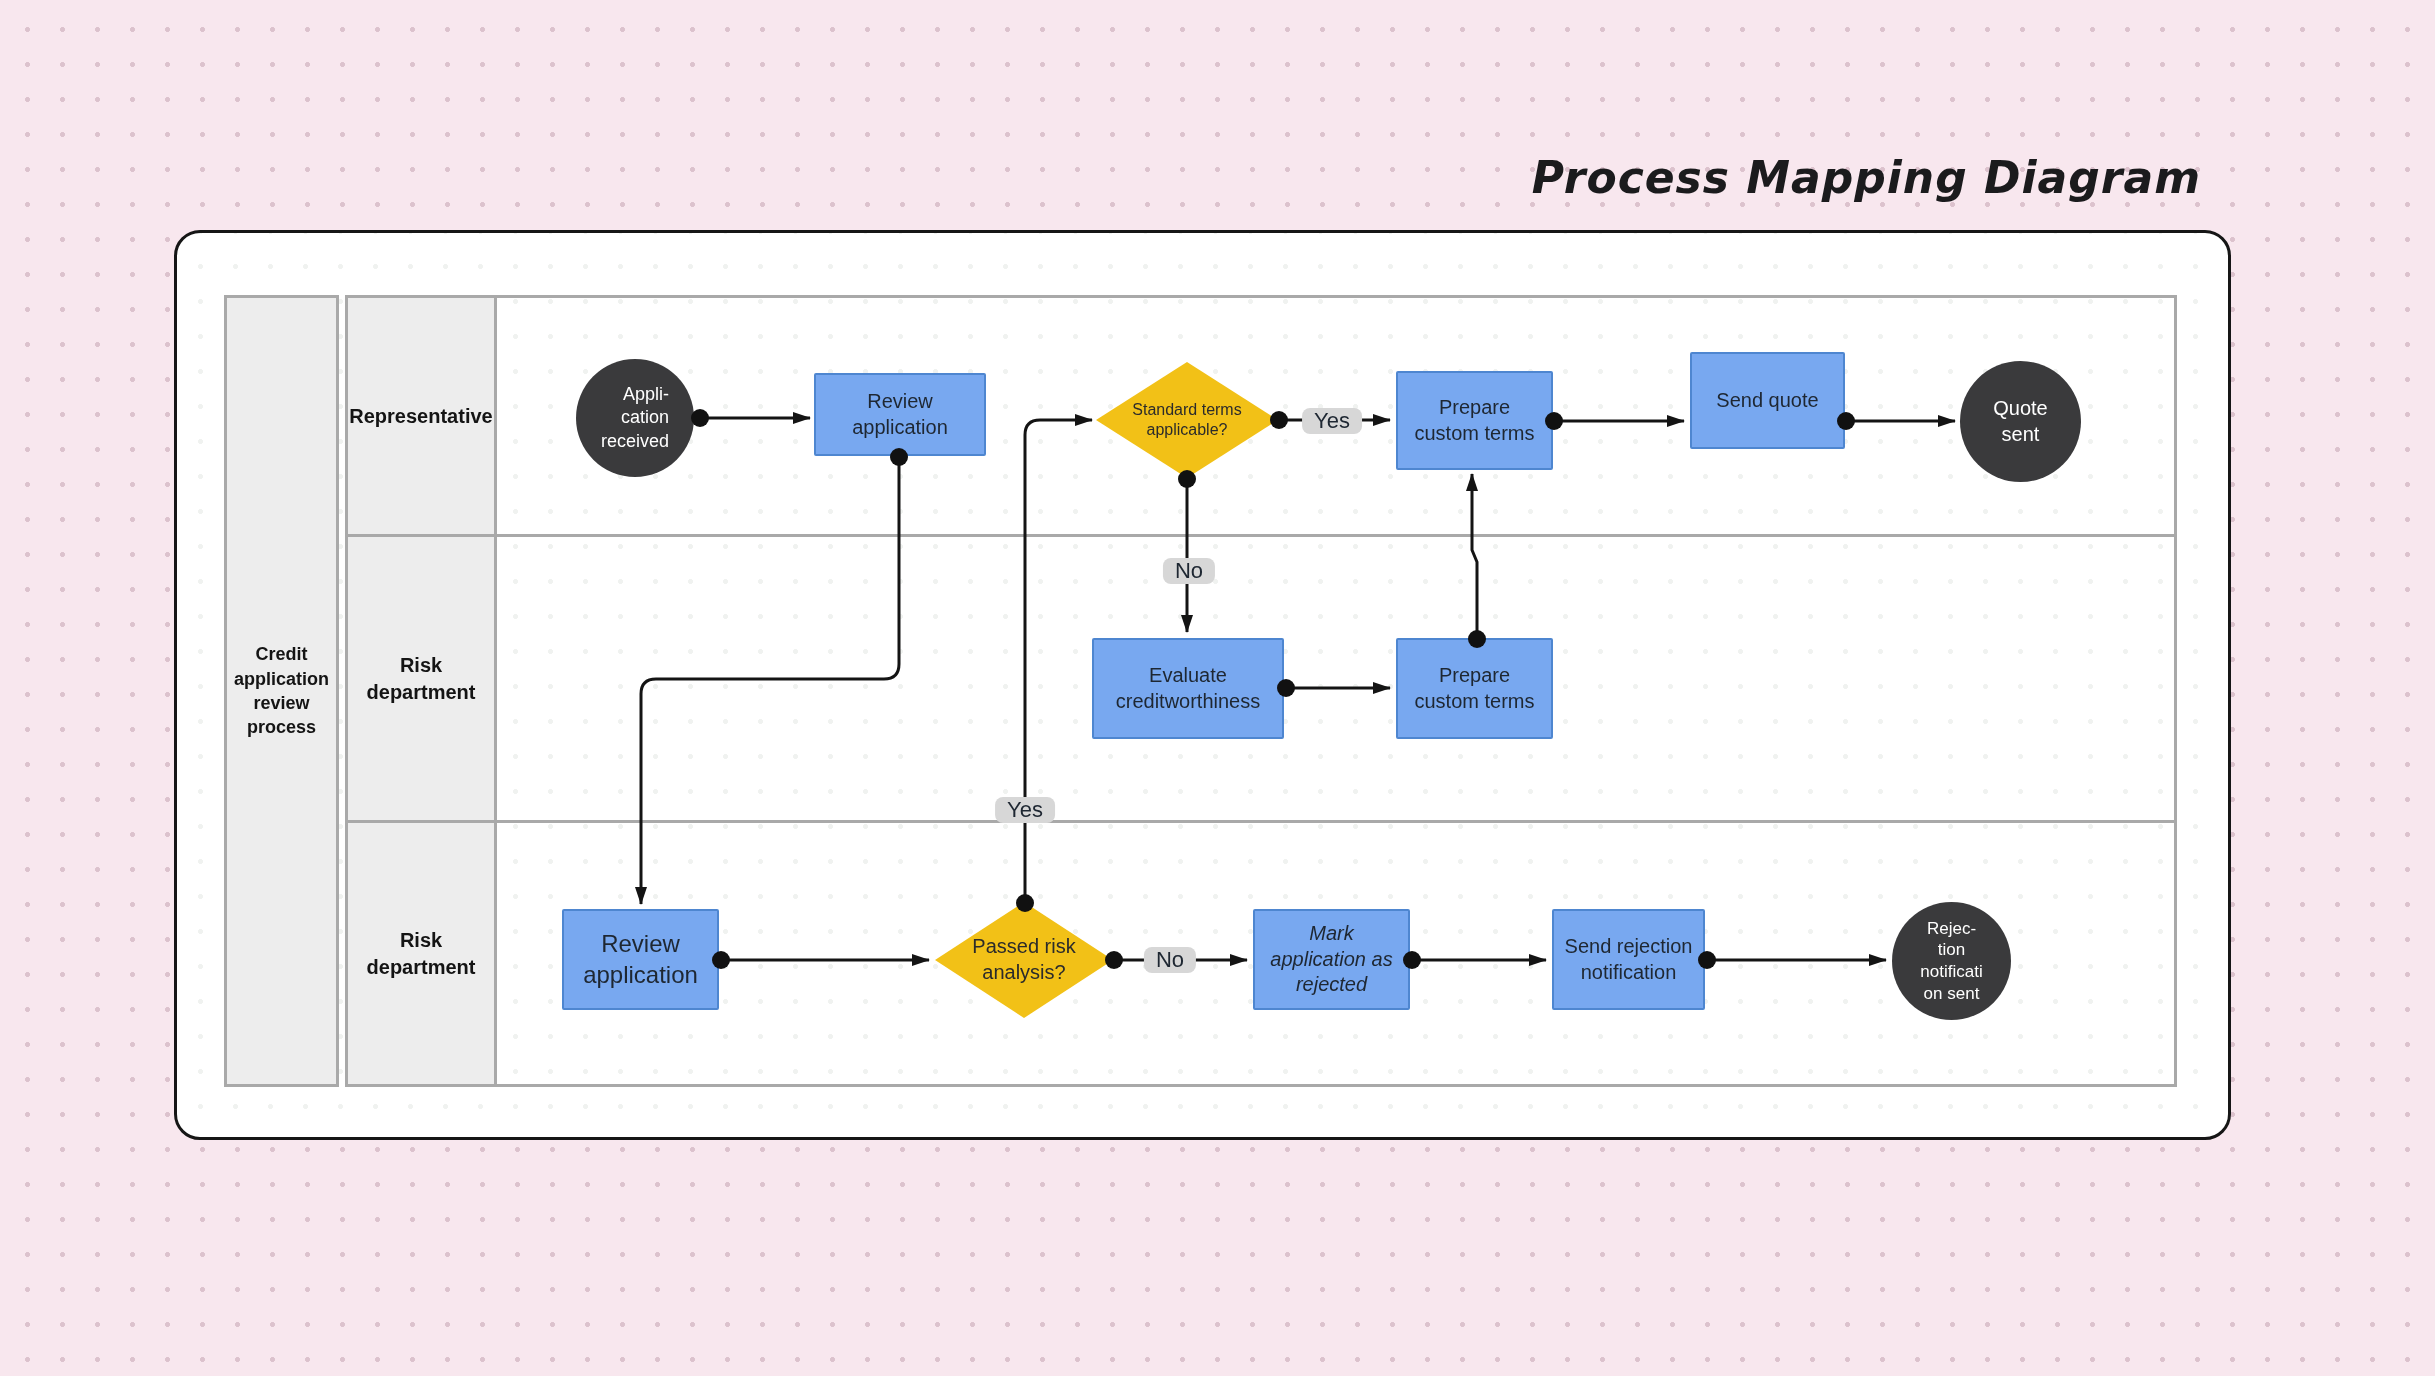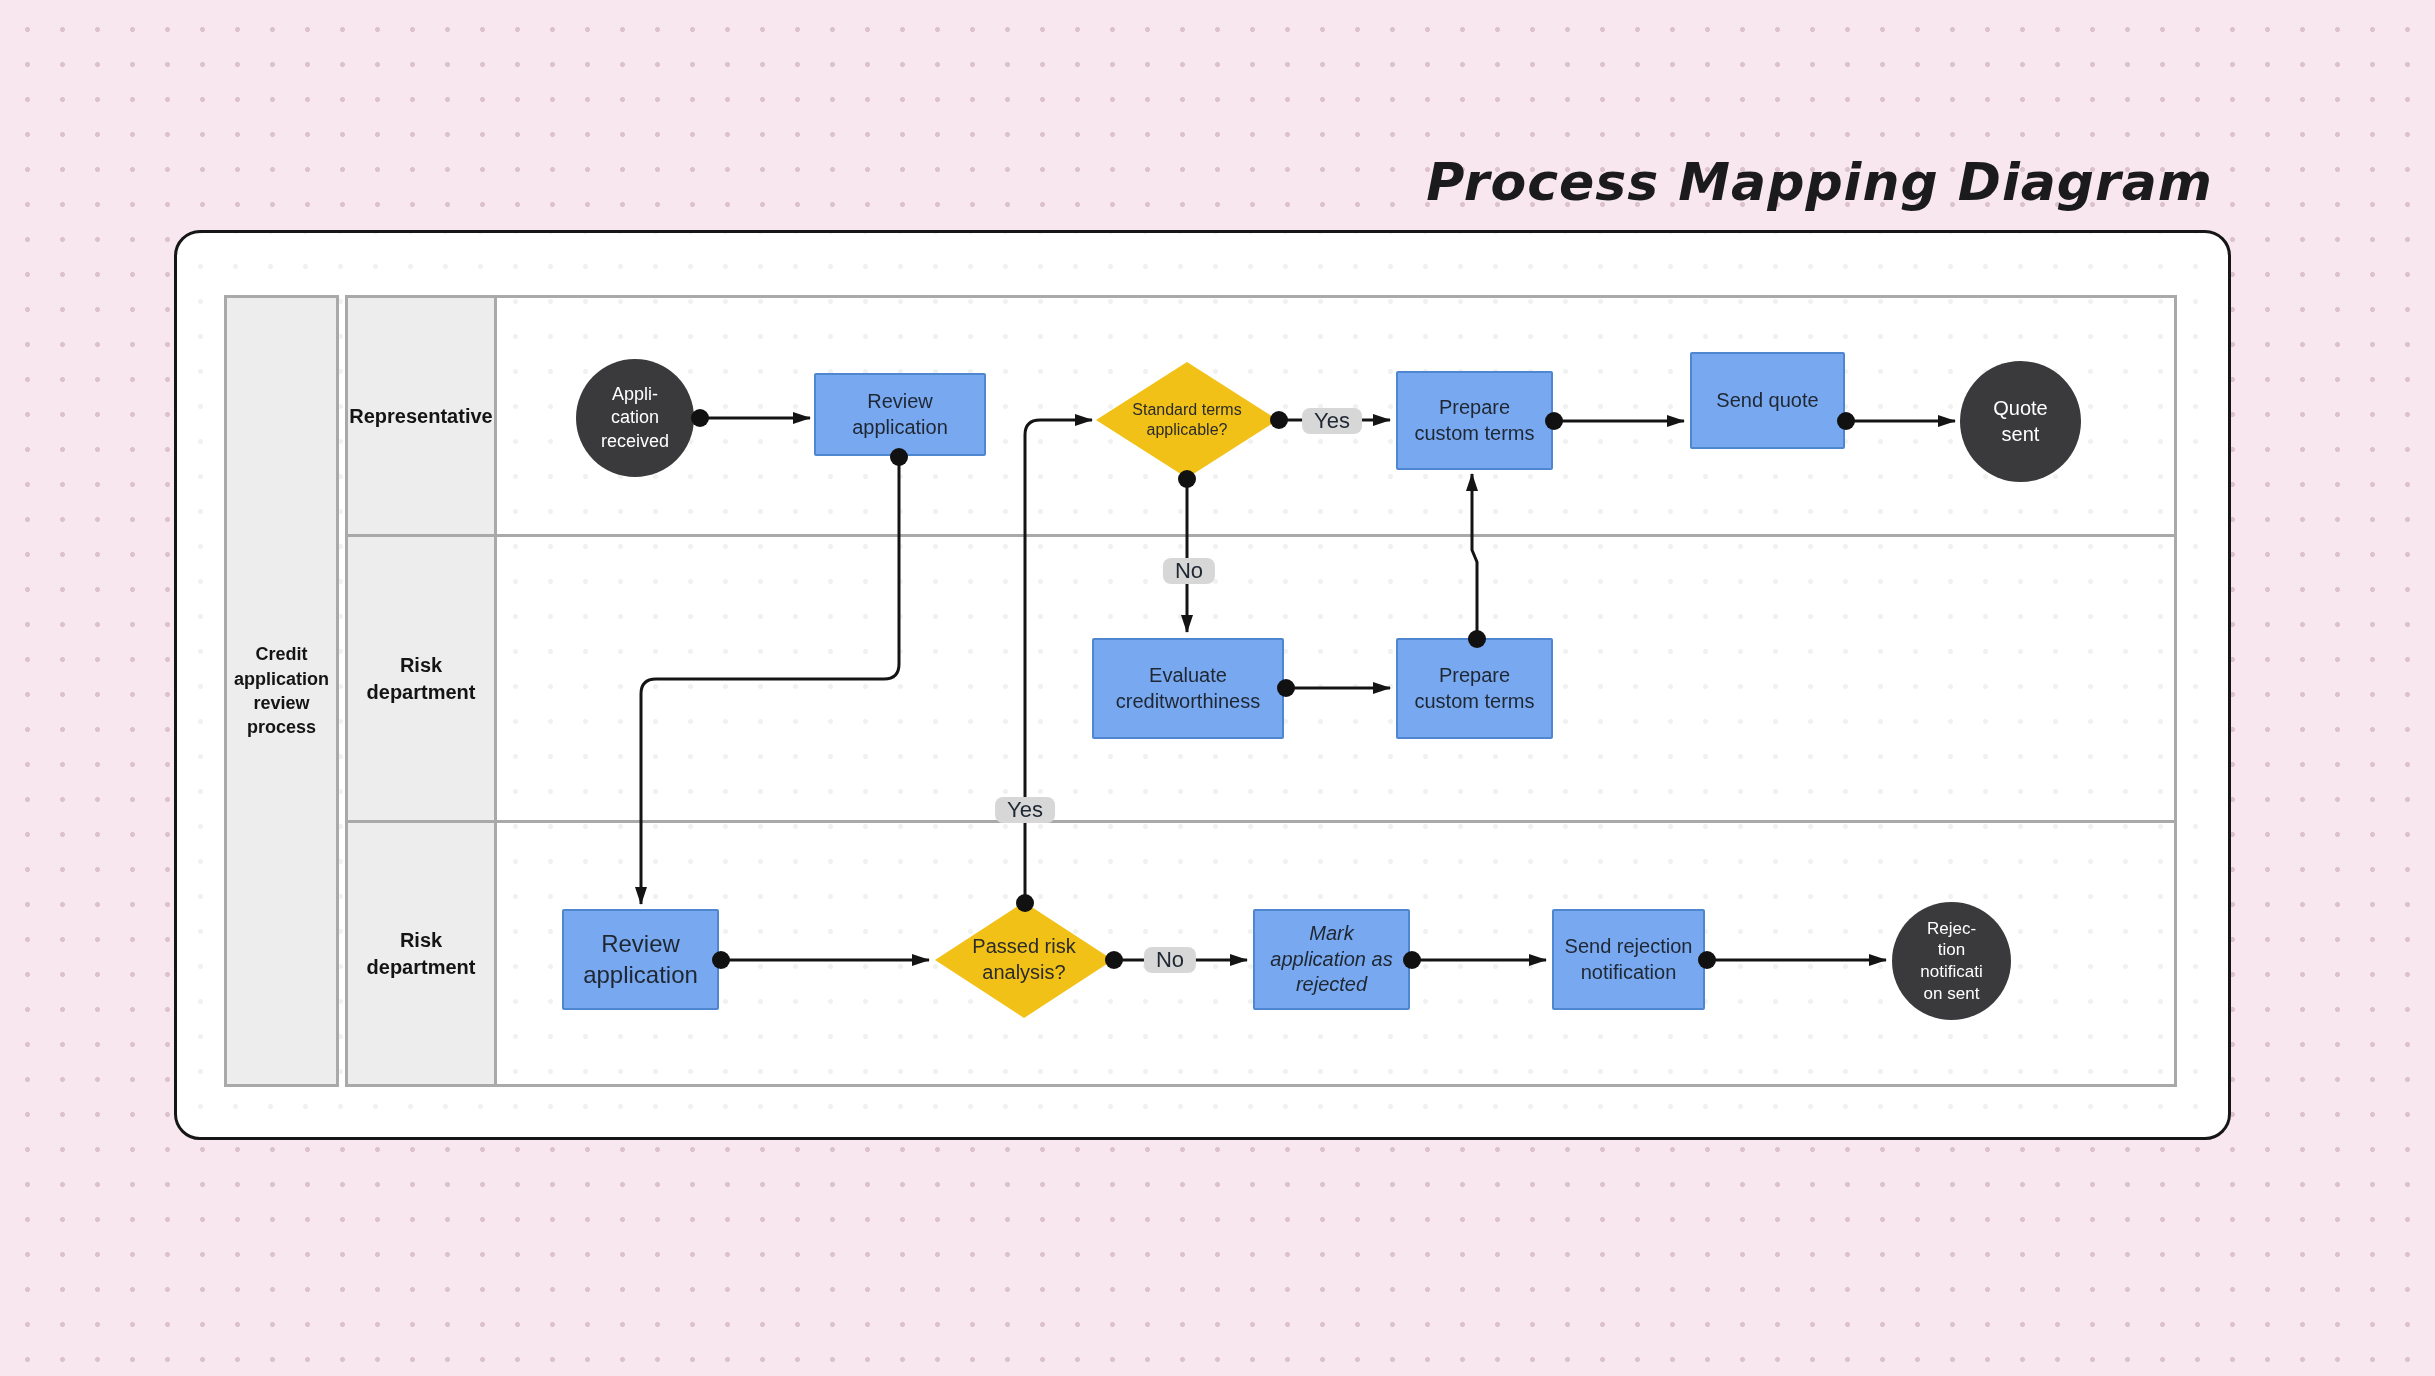--- a/index.html
+++ b/index.html
@@ -10,22 +10,22 @@
   #stage{
     position:relative;
     width:2435px;height:1376px;
     overflow:hidden;
     background-color:#f8e7ee;
     background-image:radial-gradient(circle,#dcc2cd 2.2px,transparent 2.8px);
     background-size:35px 35px;
     background-position:10px 12px;
   }
   .page-title{
-    position:absolute;top:152px;right:222px;
-    font-size:52px;font-weight:700;font-style:italic;
+    position:absolute;top:152px;right:234px;
+    font-size:44px;font-weight:700;font-style:italic;
     letter-spacing:1px;color:#1b1b1d;
     font-family:"DejaVu Sans","Liberation Sans",sans-serif;
     white-space:nowrap;
   }
   .canvas-card{
     position:absolute;left:174px;top:230px;width:2057px;height:910px;
     background-color:#ffffff;
     background-image:radial-gradient(circle,#f0f2f0 2.2px,transparent 2.8px);
     background-size:35px 35px;background-position:6px 16px;
     border:3px solid #161616;border-radius:26px;
@@ -102,21 +102,21 @@
         <span>Risk department</span>
       </div>
       <div class="lane-body rb"></div>
       <div class="lane-head">
         <span>Risk department</span>
       </div>
       <div class="lane-body"></div>
     </div>
   </div>
 
-  <div class="node terminal pre" style="left:576px;top:359px;width:118px;height:118px;font-size:18px;">Appli-
+  <div class="node terminal pre" style="left:576px;top:359px;width:118px;height:118px;font-size:18px;text-align:right;">Appli-
 cation
 received</div>
 
   <div class="node task" style="left:814px;top:373px;width:172px;height:83px;">
     <span>Review application</span>
   </div>
 
   <div class="node decision" style="left:1096px;top:362px;width:182px;height:116px;font-size:16px;">
     <span>Standard terms applicable?</span>
   </div>

